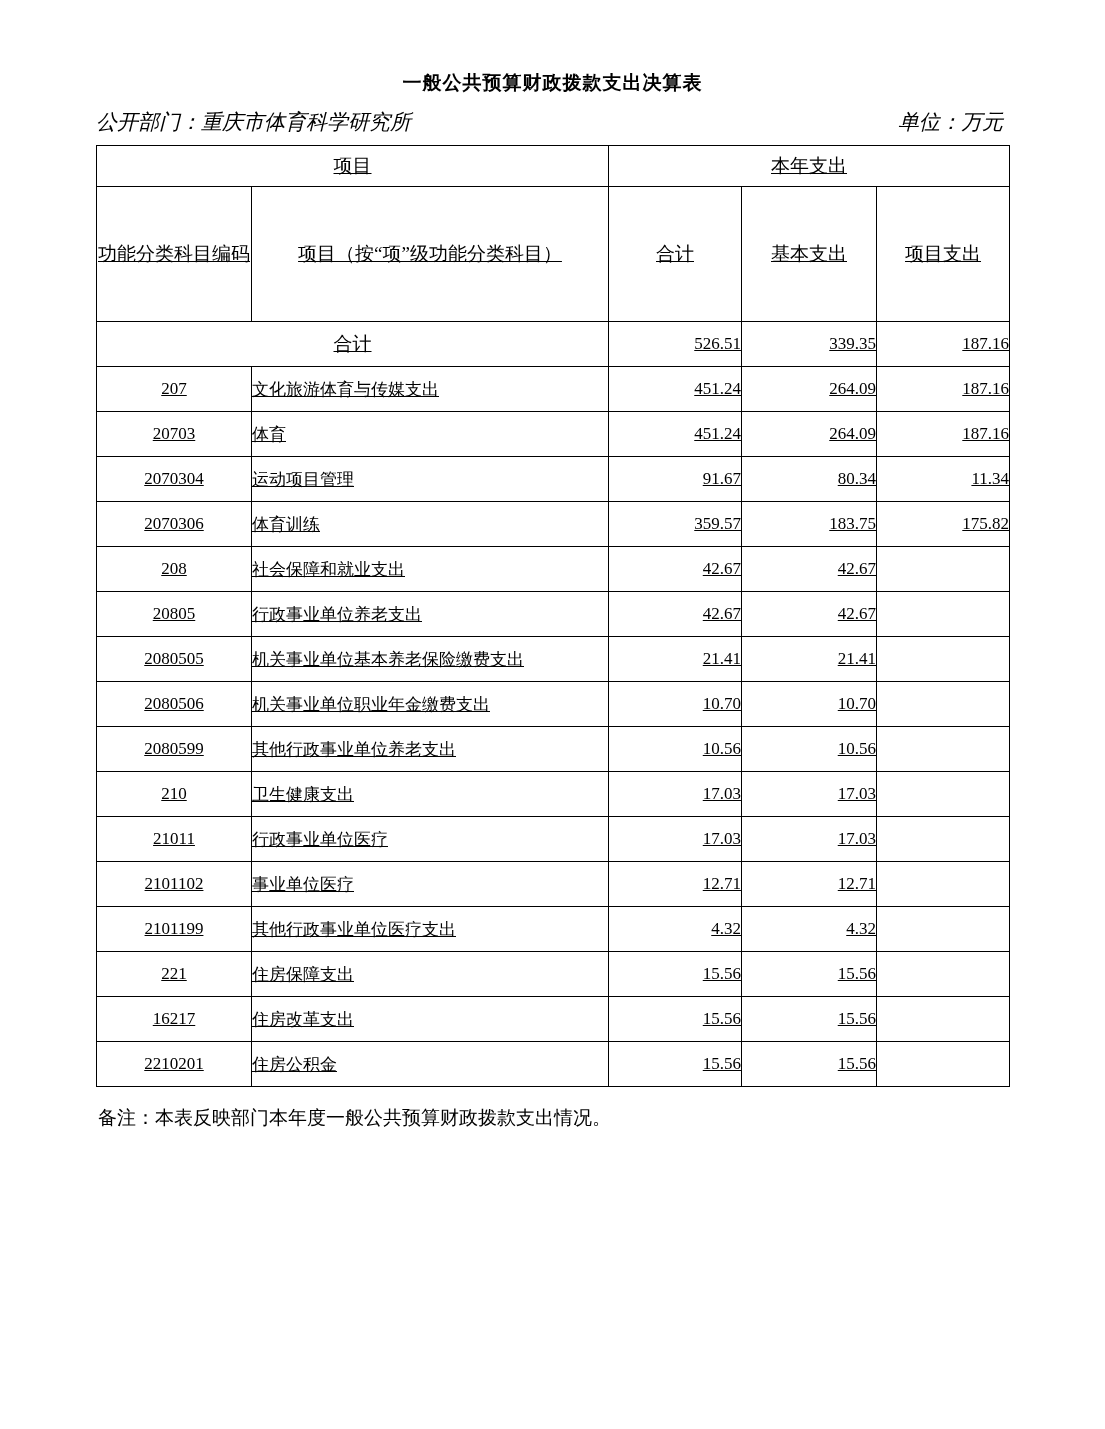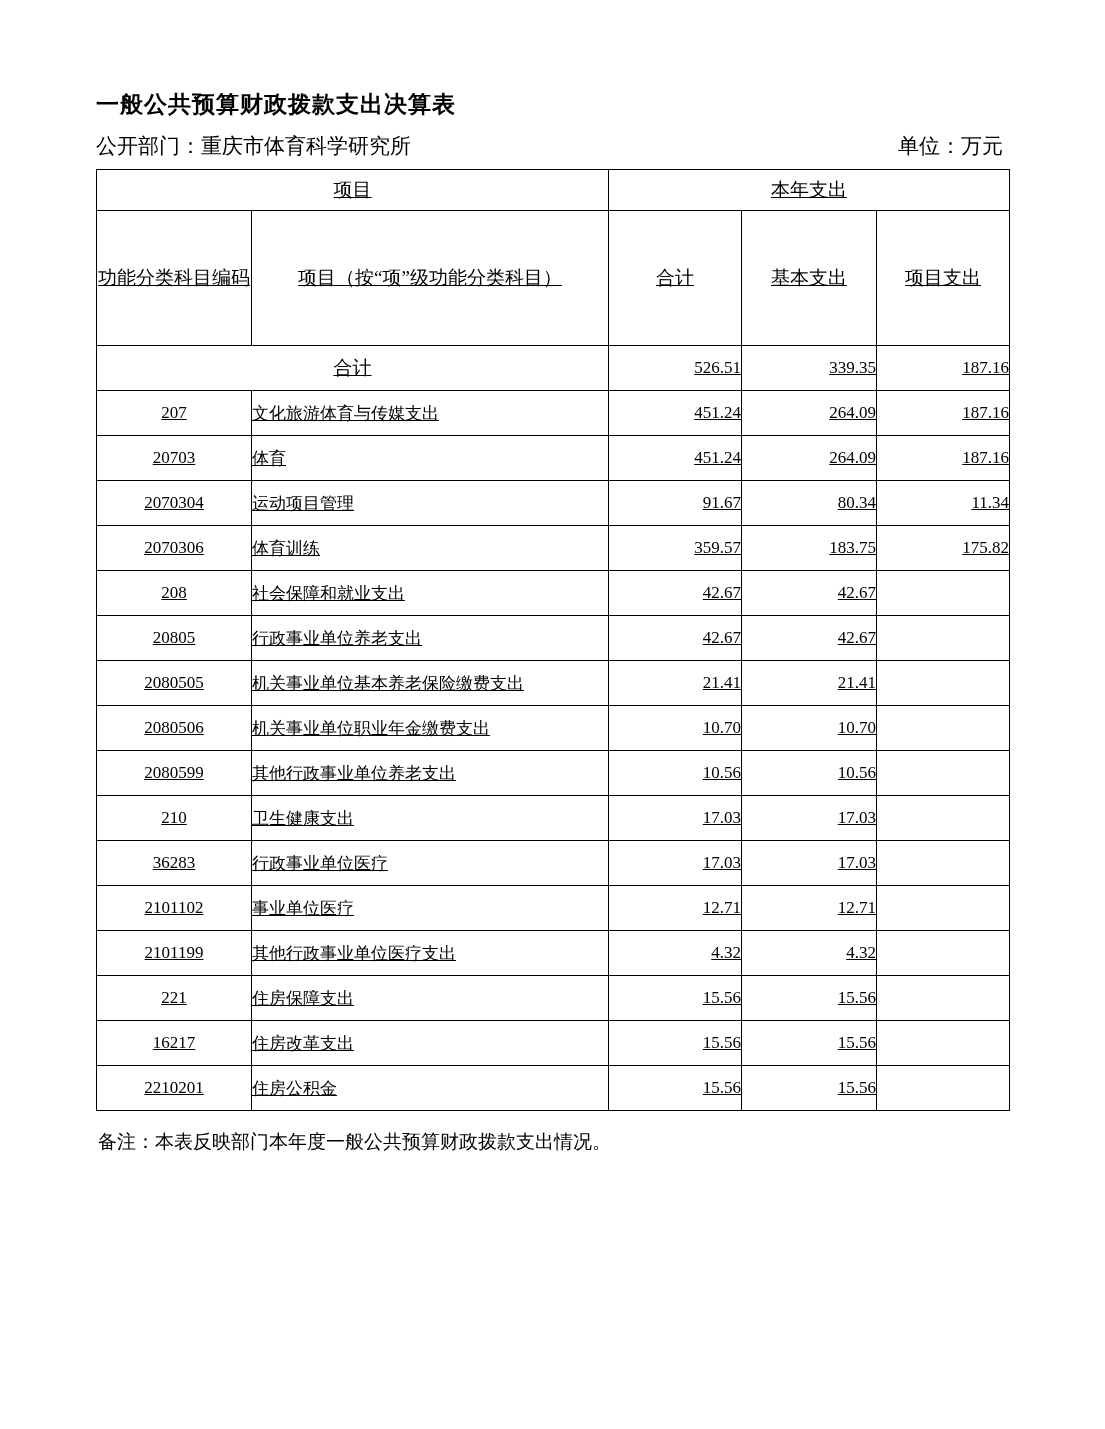--- a/index.html
+++ b/index.html
@@ -15,39 +15,41 @@
     position: relative;
   }
   .page {
     width: 1105px;
     height: 1429px;
     box-sizing: border-box;
     padding: 0 96px;
     position: relative;
   }
   .doc-title {
-    font-size: 23px;
+    text-align: center;
+    font-size: 19px;
     font-weight: bold;
     letter-spacing: 1px;
-    margin-top: 89px;
+    margin-top: 70px;
     font-family: "Liberation Sans", "DejaVu Sans", sans-serif;
   }
   .sheet-no {
     text-align: right;
     font-size: 21px;
     margin-top: 62px;
     padding-right: 6px;
   }
   .meta-row {
     display: flex;
     justify-content: space-between;
     align-items: flex-end;
     font-size: 21px;
     margin-top: 12px;
     margin-bottom: 9px;
+    font-style: italic;
   }
   .meta-left { white-space: nowrap; }
   .meta-right { white-space: nowrap; padding-right: 6px; }
 
   table.budget {
     border-collapse: collapse;
     width: 913px;
     table-layout: fixed;
     font-size: 17px;
     text-decoration: underline;
@@ -206,21 +208,21 @@
           <td class="c-num"></td>
         </tr>
         <tr class="row bold">
           <td class="c-code">210</td>
           <td class="c-name ind0">卫生健康支出</td>
           <td class="c-num">17.03</td>
           <td class="c-num">17.03</td>
           <td class="c-num"></td>
         </tr>
         <tr class="row bold">
-          <td class="c-code">36283</td>
+          <td class="c-code">21011</td>
           <td class="c-name ind0">行政事业单位医疗</td>
           <td class="c-num">17.03</td>
           <td class="c-num">17.03</td>
           <td class="c-num"></td>
         </tr>
         <tr class="row">
           <td class="c-code">2101102</td>
           <td class="c-name ind1">事业单位医疗</td>
           <td class="c-num">12.71</td>
           <td class="c-num">12.71</td>

